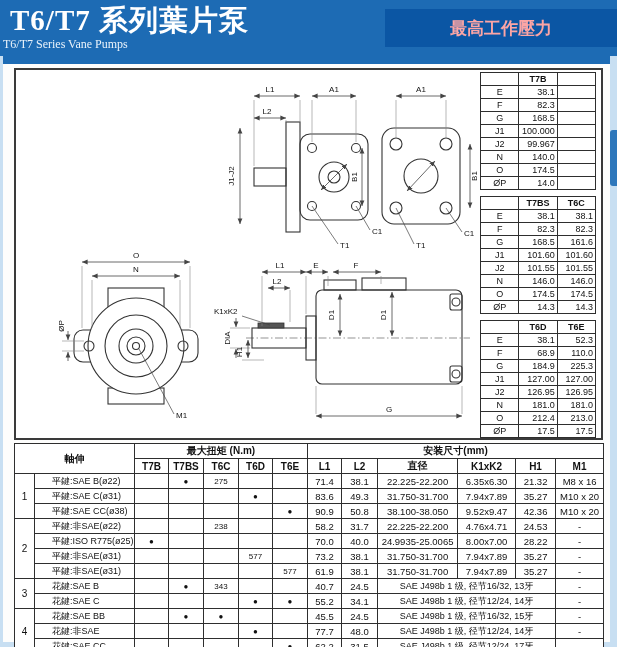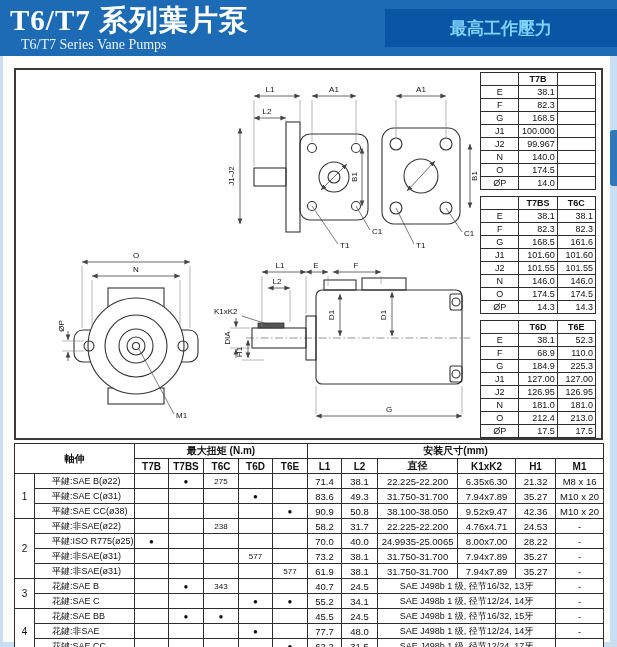--- a/index.html
+++ b/index.html
@@ -7,27 +7,27 @@
     width:617px;height:647px;position:relative;overflow:hidden;
     background:#fdfdfc;font-family:"Liberation Sans",sans-serif;color:#111;
   }
   
   .edge{position:absolute;background:#c8dff2;}
   .edge-left{left:0;top:56px;bottom:0;width:3px;}
   .edge-right{right:0;top:56px;bottom:0;width:7px;}
   .edge-bottom{left:0;right:0;bottom:0;height:5px;}
   .side-tab{position:absolute;right:0;top:130px;width:7px;height:56px;background:#2e77bb;border-radius:3px 0 0 3px;}
   
-  .header{position:absolute;left:0;top:0;width:617px;height:56px;background:#1d6bb4;}
+  .header{position:absolute;left:0;top:0;width:617px;height:64px;background:#1d6bb4;}
   .title{position:absolute;left:10px;top:1px;color:#fff;font-family:"Liberation Serif",serif;
          font-weight:bold;font-size:29px;letter-spacing:1px;white-space:nowrap;}
-  .subtitle{position:absolute;left:21px;top:37px;color:#eaf3fb;font-family:"Liberation Serif",serif;
-         font-size:14px;white-space:nowrap;}
+  .subtitle{position:absolute;left:3px;top:37px;color:#eaf3fb;font-family:"Liberation Serif",serif;
+         font-size:12px;white-space:nowrap;}
   .pressure-box{position:absolute;left:385px;top:9px;right:0;height:38px;background:#0b56a4;
-         display:flex;align-items:center;justify-content:center;gap:8px;color:#7dd3fc;}
+         display:flex;align-items:center;justify-content:center;gap:8px;color:#fca5a5;}
   .pressure-label{font-weight:bold;font-size:17px;}
   .pressure-value{font-family:"Liberation Serif",serif;font-size:20px;}
   
   .diagram-box{position:absolute;left:14px;top:68px;width:589px;height:372px;
          border:2px solid #3a3a3a;background:#fff;box-sizing:border-box;}
   .drawing{position:absolute;left:2px;top:2px;}
   svg text{font:8px "Liberation Sans",sans-serif;fill:#111;}
   .part{stroke:#333;stroke-width:1.1;fill:none;}
   .partf{stroke:#333;stroke-width:1.1;fill:#fff;}
   .keyf{stroke:#333;stroke-width:.8;fill:#555;}

